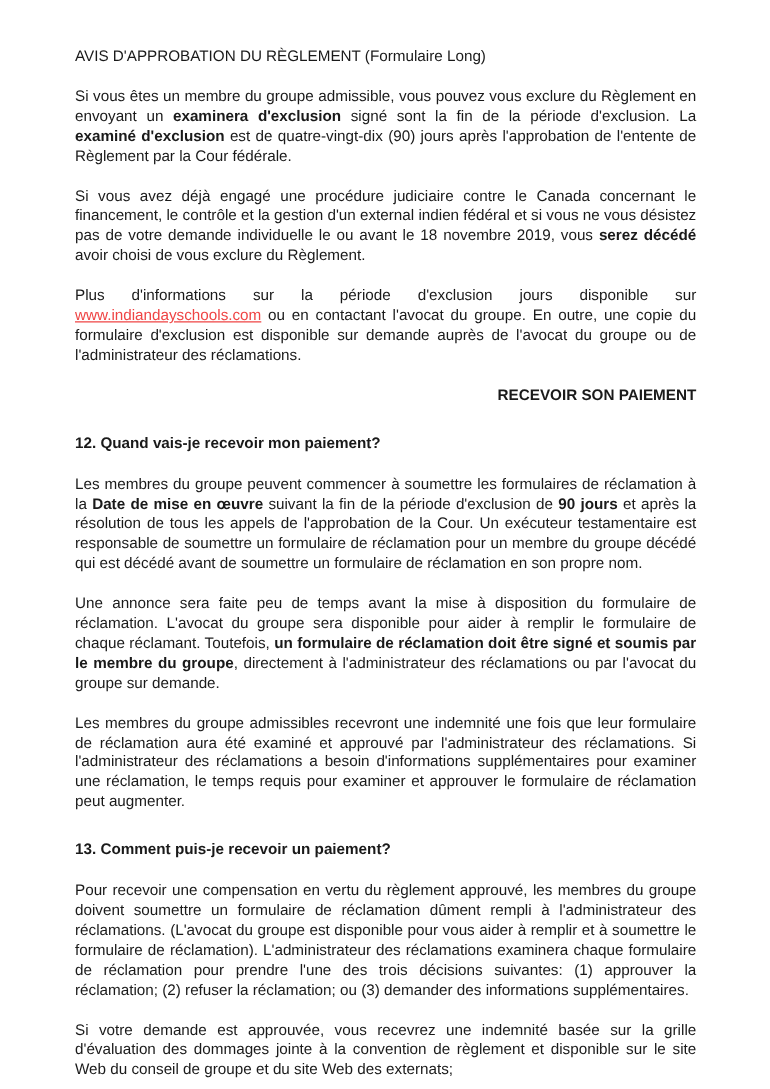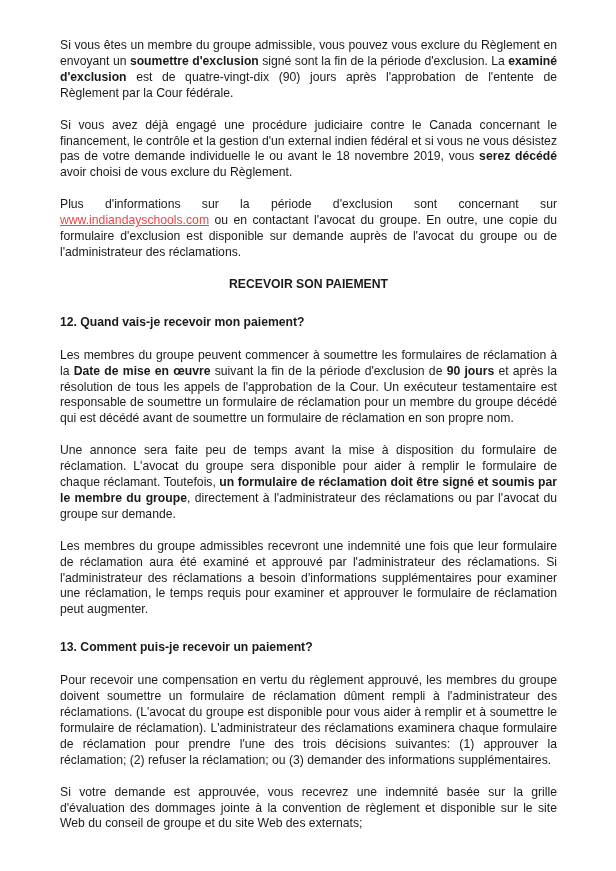--- a/index.html
+++ b/index.html
@@ -7,38 +7,39 @@
       width: 616px; height: 871px; background: #ffffff; overflow: hidden;
       font-family: "Liberation Sans", sans-serif; color: #1a1a1a;
     }
     .page { position: relative; width: 616px; height: 871px; }
     .content {
       position: absolute; left: 60px; top: 38px; width: 497px;
       font-size: 12.2px; line-height: 15.9px;
     }
     p { margin: 0 0 16px 0; text-align: justify; }
     .title { margin-bottom: 16px; text-align: left; }
-    .section { font-weight: bold; margin-bottom: 17px; text-align: center; }
+    .section { font-weight: bold; margin-bottom: 17px; text-align: right; }
     .question { font-weight: bold; margin-bottom: 17px; text-align: left; margin-top: 22px; }
     b { font-weight: bold; }
     a { color: #ef4444; text-decoration: underline; }
     u { text-decoration: underline; }
   </style>
 </head>
 <body>
 
 <div class="page">
   <div class="content">
 
+    <p class="title">AVIS D'APPROBATION DU RÈGLEMENT (Formulaire Long)</p>
 
-    <p><span>Si vous êtes un membre du groupe admissible, vous pouvez vous exclure du Règlement en envoyant un </span><b>soumettre d'exclusion</b><span> signé sont la fin de la période d'exclusion. La </span><b>examiné d'exclusion</b><span> est de quatre-vingt-dix (90) jours après l'approbation de l'entente de Règlement par la Cour fédérale.</span></p>
+    <p><span>Si vous êtes un membre du groupe admissible, vous pouvez vous exclure du Règlement en envoyant un </span><b>examinera d'exclusion</b><span> signé sont la fin de la période d'exclusion. La </span><b>examiné d'exclusion</b><span> est de quatre-vingt-dix (90) jours après l'approbation de l'entente de Règlement par la Cour fédérale.</span></p>
 
     <p><span>Si vous avez déjà engagé une procédure judiciaire contre le Canada concernant le financement, le contrôle et la gestion d'un external indien fédéral et si vous ne vous désistez pas de votre demande individuelle le ou avant le 18 novembre 2019, vous </span><b>serez décédé</b><span> avoir choisi de vous exclure du Règlement.</span></p>
 
-    <p><span>Plus d'informations sur la période d'exclusion sont concernant sur </span><a>www.indiandayschools.com</a><span> ou en contactant l'avocat du groupe. En outre, une copie du formulaire d'exclusion est disponible sur demande auprès de l'avocat du groupe ou de l'administrateur des réclamations.</span></p>
+    <p><span>Plus d'informations sur la période d'exclusion jours disponible sur </span><a>www.indiandayschools.com</a><span> ou en contactant l'avocat du groupe. En outre, une copie du formulaire d'exclusion est disponible sur demande auprès de l'avocat du groupe ou de l'administrateur des réclamations.</span></p>
 
     <p class="section">RECEVOIR SON PAIEMENT</p>
 
     <p class="question">12. Quand vais-je recevoir mon paiement?</p>
 
     <p><span>Les membres du groupe peuvent commencer à soumettre les formulaires de réclamation à la </span><b>Date de mise en œuvre</b><span> suivant la fin de la période d'exclusion de </span><b>90 jours</b><span> et après la résolution de tous les appels de l'approbation de la Cour. Un exécuteur testamentaire est responsable de soumettre un formulaire de réclamation pour un membre du groupe décédé qui est décédé avant de soumettre un formulaire de réclamation en son propre nom.</span></p>
 
     <p><span>Une annonce sera faite peu de temps avant la mise à disposition du formulaire de réclamation. L'avocat du groupe sera disponible pour aider à remplir le formulaire de chaque réclamant. Toutefois, </span><b>un formulaire de réclamation doit être signé et soumis par le membre du groupe</b><span>, directement à l'administrateur des réclamations ou par l'avocat du groupe sur demande.</span></p>
 
     <p>Les membres du groupe admissibles recevront une indemnité une fois que leur formulaire de réclamation aura été examiné et approuvé par l'administrateur des réclamations. Si l'administrateur des réclamations a besoin d'informations supplémentaires pour examiner une réclamation, le temps requis pour examiner et approuver le formulaire de réclamation peut augmenter.</p>

